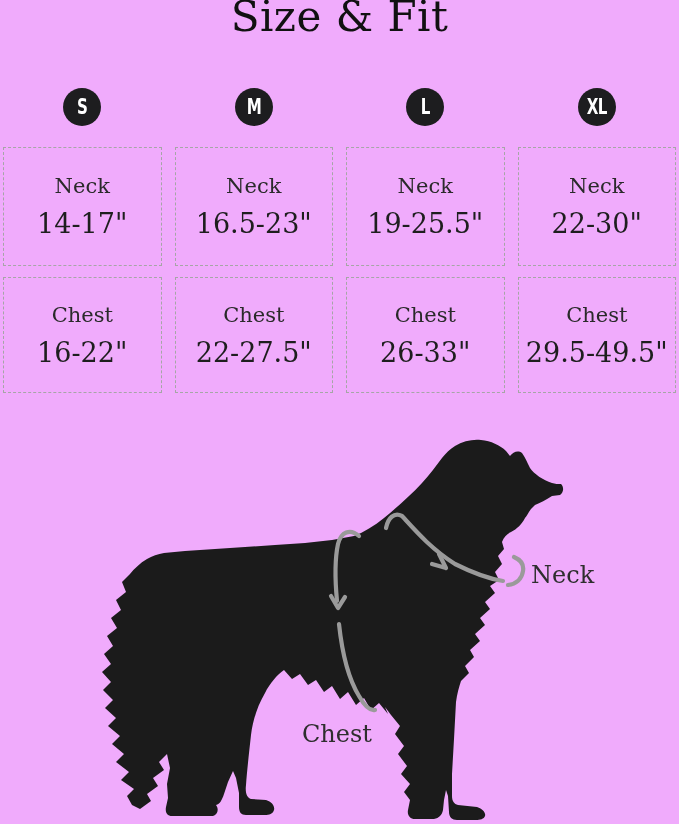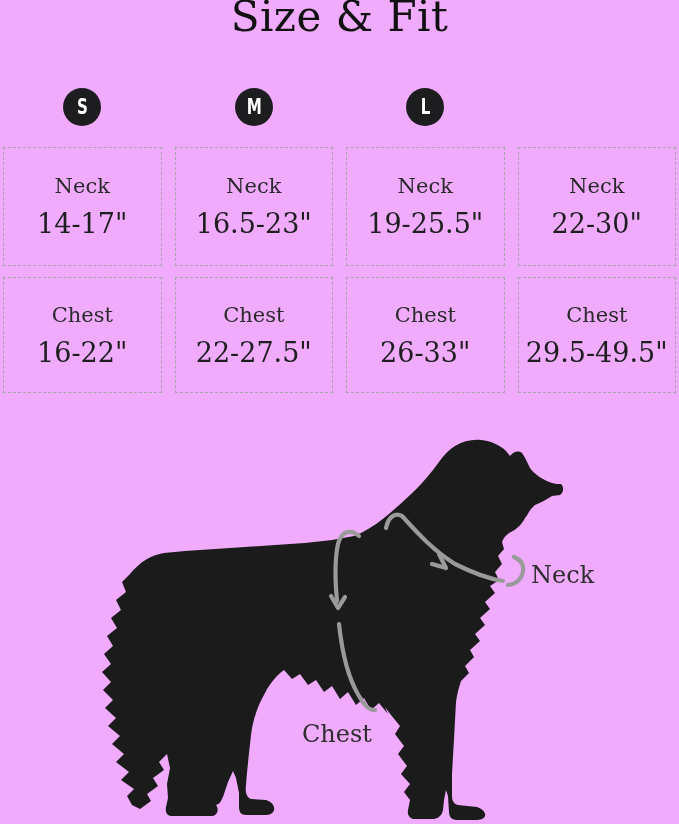--- a/index.html
+++ b/index.html
@@ -70,20 +70,25 @@
         </div>
     </div>
     <div class="badge-cell">
       <div class="badge">
           <span>M</span>
         </div>
     </div>
     <div class="badge-cell">
       <div class="badge">
           <span>L</span>
+        </div>
+    </div>
+    <div class="badge-cell">
+      <div class="badge">
+          <span>XL</span>
         </div>
     </div>
   </div>
 
   <div class="grid row-neck">
     <div class="cell">
       <div class="cell-label">Neck</div>
       <div class="cell-value">14-17"</div>
     </div>
     <div class="cell">

